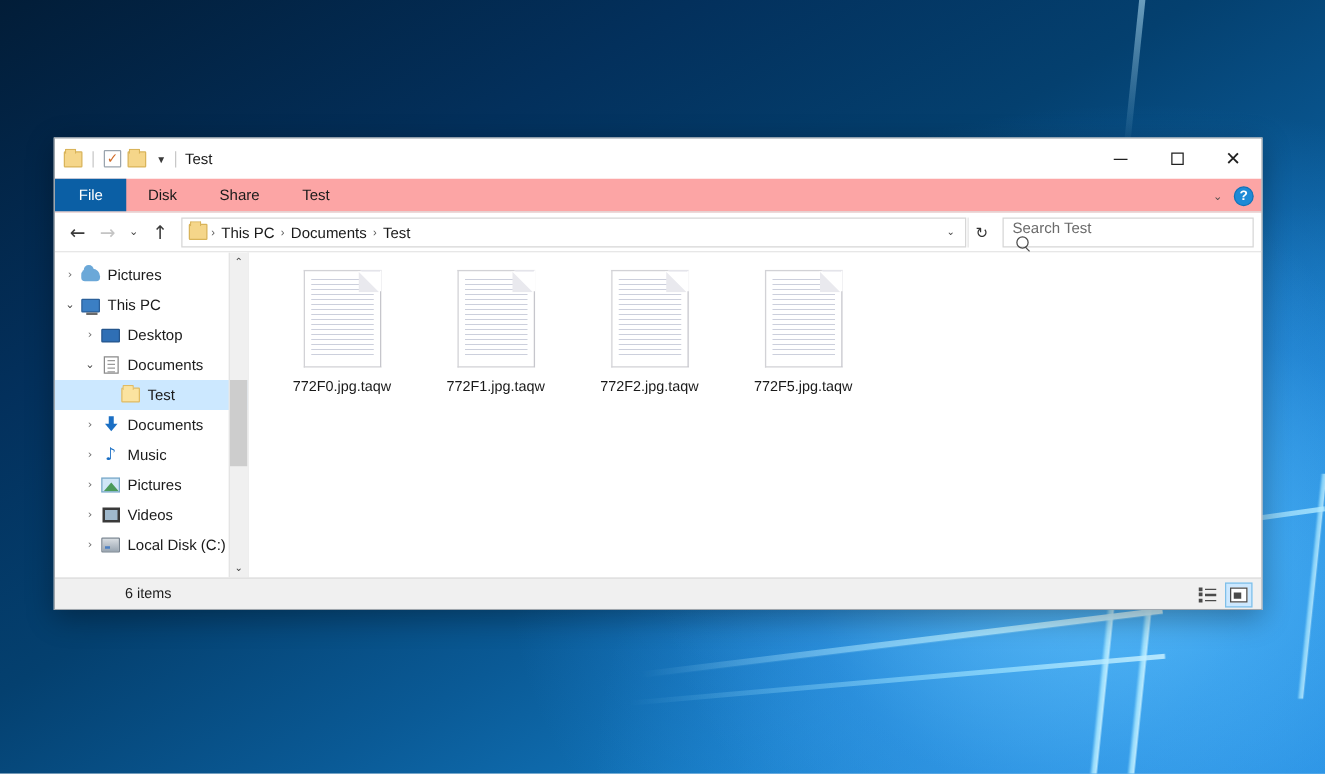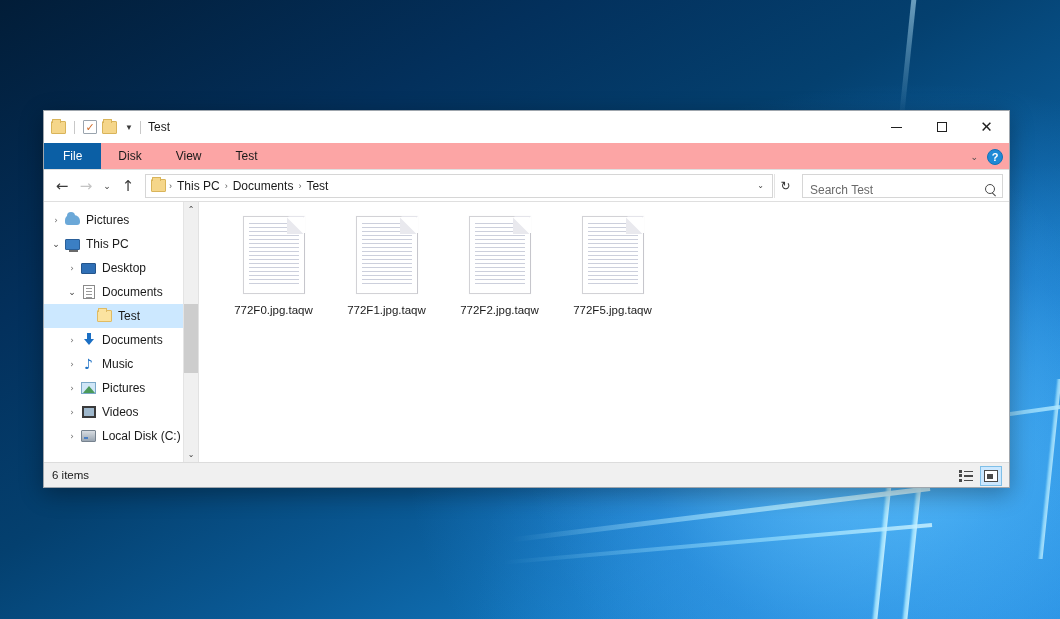--- a/index.html
+++ b/index.html
@@ -166,21 +166,21 @@
   .crumb-caret { font-size: 8px; color: #444; padding: 0 5px; cursor: default; }
   .refresh-btn {
     width: 22px; height: 24px; display: flex; align-items: center; justify-content: center;
     font-size: 12px; color: #333; cursor: default; margin-left: 1px;
     border-left: 1px solid #e3e3e3;
   }
 
   .searchbox {
     width: 201px; height: 24px; margin-left: 6px;
     border: 1px solid #d6d6d6; background: #fff;
-    display: flex; align-items: flex-end; padding: 0 4px 0 7px;
+    display: flex; align-items: flex-start; padding: 0 4px 0 7px; flex-direction: column;
   }
   .searchbox input {
     flex: 1; border: none; outline: none; font-size: 12px;
     color: #1a1a1a; font-family: "Liberation Sans", sans-serif;
     background: transparent; min-width: 0;
   }
   .searchbox input::placeholder { color: #6a6a6a; opacity: 1; }
   .mag {
     width: 13px; height: 13px; position: relative; flex: none; margin-left: 3px;
   }
@@ -307,21 +307,21 @@
     position: absolute; left: 0; right: 0; top: 38%; height: 30%;
     background: #cdcdcd;
   }
 
   
   .content {
     flex: 1; background: #ffffff; position: relative;
     padding: 10px 0 0 18px;
     overflow: hidden;
   }
-  .filegrid { display: flex; flex-wrap: wrap; gap: 0px; }
+  .filegrid { display: flex; flex-wrap: wrap; gap: 10px; }
   .fileitem {
     width: 113px; padding: 4px 2px 6px;
     display: flex; flex-direction: column; align-items: center;
     cursor: default;
   }
   .fileicon {
     width: 62px; height: 78px; position: relative;
     background: #ffffff;
     border: 1px solid #d2d2d6;
     border-right-color: #c6c6cc;
@@ -366,21 +366,21 @@
     text-align: center; line-height: 1.25; white-space: nowrap;
   }
 
   
   .statusbar {
     height: 25px; background: #f0f0f0;
     border-top: 1px solid #dcdcdc;
     display: flex; align-items: center; padding: 0 8px;
     position: relative;
   }
-  .status-text { font-size: 11.5px; color: #1a1a1a; }
+  .status-text { font-size: 11.5px; color: #1a1a1a; margin-left: 48px; }
   .view-btns { position: absolute; right: 7px; top: 0; height: 25px; display: flex; align-items: center; gap: 3px; }
   .vbtn {
     width: 22px; height: 20px; display: flex; align-items: center; justify-content: center;
     cursor: default; border: 1px solid transparent;
   }
   .vbtn.active { background: #cce8ff; border-color: #7fbfe8; }
   
   .g-details { width: 14px; height: 12px; position: relative; }
   .g-details i {
     position: absolute; left: 0; width: 3px; height: 3px; background: #4a4a4a;
@@ -439,21 +439,21 @@
         </div>
         <div class="win-btn close">
           <span class="glyph-close">✕</span>
         </div>
       </div>
     </div>
 
     <div class="ribbon">
       <div class="tab file">File</div>
       <div class="tab">Disk</div>
-      <div class="tab">View</div>
+      <div class="tab">Share</div>
       <div class="tab">Test</div>
       <div class="ribbon-right">
         <div class="ribbon-caret">⌄</div>
         <div class="help-ico">?</div>
       </div>
     </div>
 
     <div class="addrbar">
       <div class="nav-btn">←</div>
       <div class="nav-btn dim">→</div>

